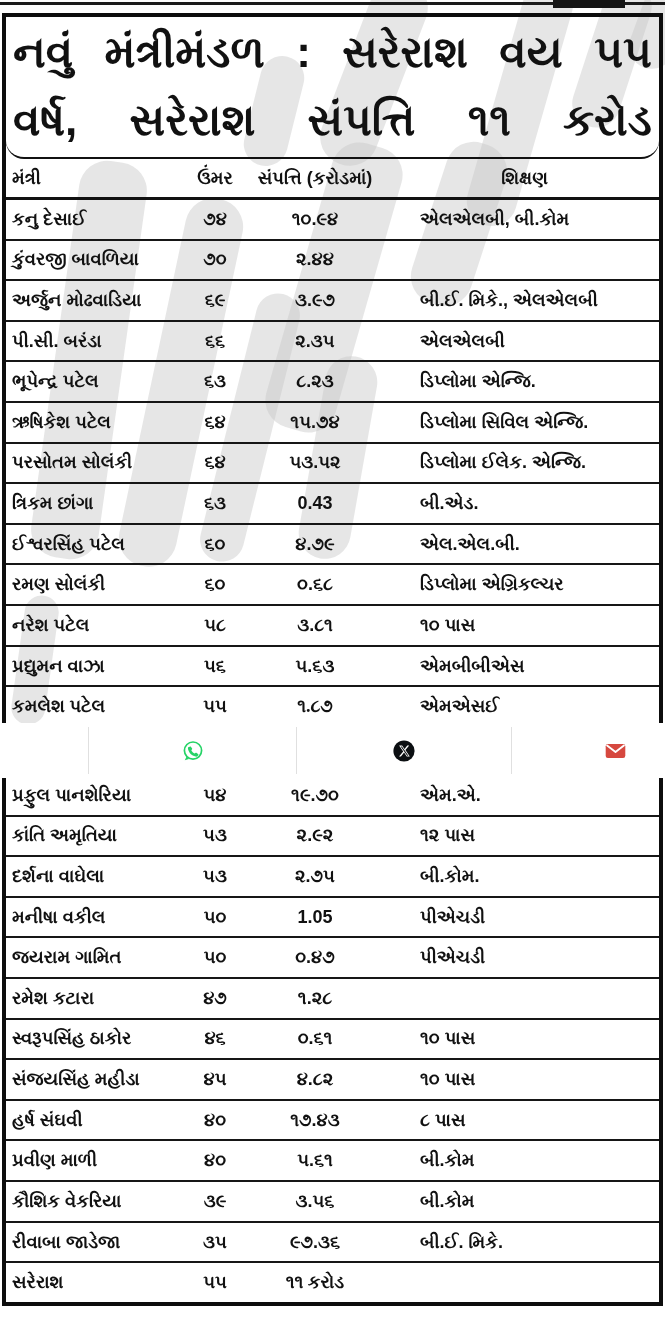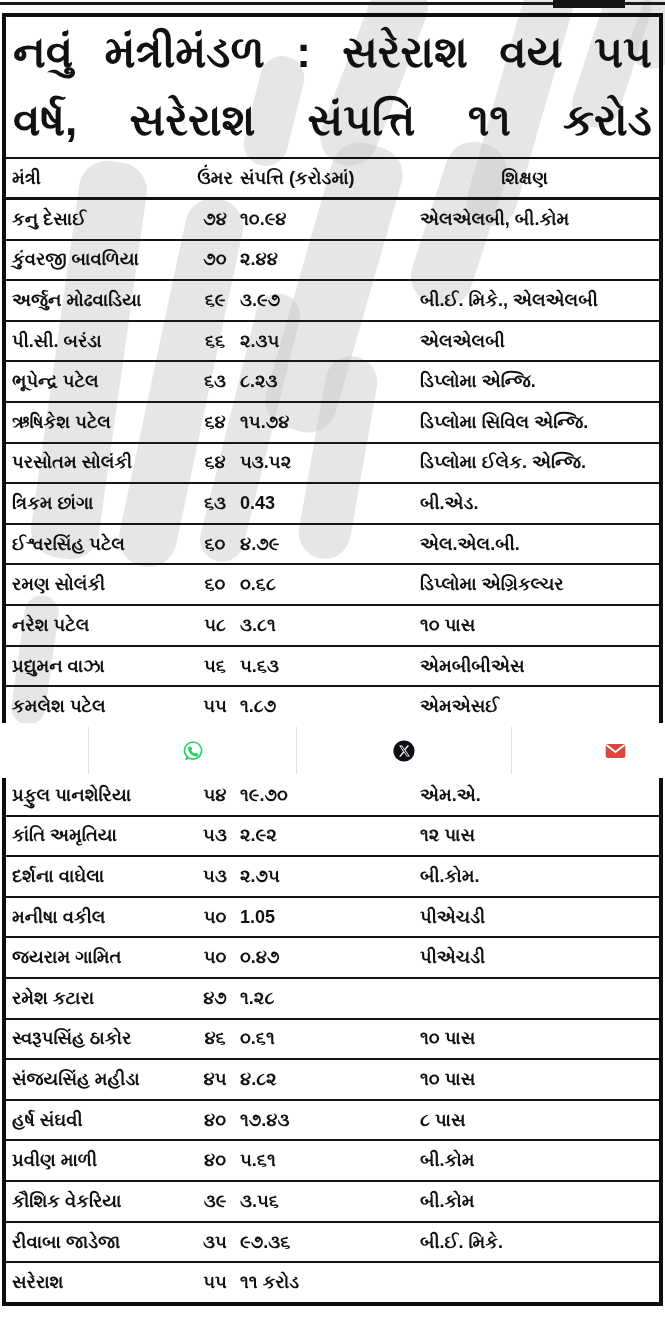--- a/index.html
+++ b/index.html
@@ -17,44 +17,44 @@
   .top-mark{position:absolute;left:553px;top:0;width:72px;height:8px;background:#141414;z-index:1;}
   
   .panel{
     position:absolute;left:2px;top:13px;width:661px;height:1293px;
     border:4px solid #0d0d0d;box-sizing:border-box;
     display:flex;flex-direction:column;z-index:2;background:transparent;
   }
   .title{
     height:139px;border-bottom:2px solid #111;box-sizing:content-box;
     padding:1px 7px 0 7px;
-    font-size:44px;font-weight:bold;letter-spacing:0;
+    font-size:44px;font-weight:bold;letter-spacing:0;border-radius:18px;
   }
   .title-line{
     height:68px;line-height:68px;white-space:nowrap;
     text-align:justify;text-align-last:justify;
   }
   .hrow{
     height:38px;border-bottom:3px solid #111;
     display:flex;align-items:center;
     font-size:18px;font-weight:bold;
   }
   .rows{display:flex;flex-direction:column;flex:1;}
   .row{
     flex:1;display:flex;align-items:center;
     border-bottom:2px solid #161616;
     font-size:18px;font-weight:bold;white-space:nowrap;
   }
-  .rows .row:last-child{border-bottom:none;}
+  .rows .row:last-child{border-bottom:none;font-family:Liberation Serif, serif;}
   .share-gap{height:50px;}
   
   .c{box-sizing:border-box;}
   .c.name{width:184px;padding-left:6px;overflow:visible;}
   .c.age{width:50px;text-align:center;}
-  .c.assets{width:150px;text-align:left;}
+  .c.assets{width:150px;text-align:center;}
   .c.edu{flex:1;padding-left:30px;}
   .hrow .c.edu{padding-left:0;text-align:center;}
   
   .share-bar{
     position:absolute;left:0;top:723px;width:665px;height:55px;
     background:#ffffff;z-index:5;
   }
   .share-div{position:absolute;top:4px;height:47px;width:1px;background:#e0e0e0;}
   .share-btn{
     position:absolute;top:50%;width:34px;height:34px;margin:-17px 0 0 -17px;

